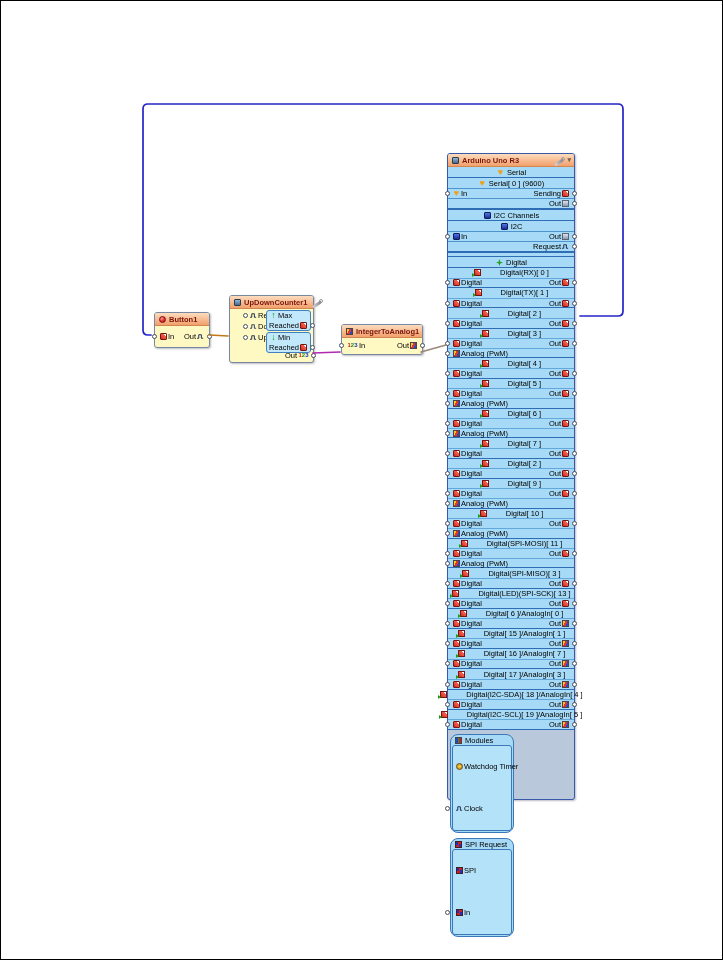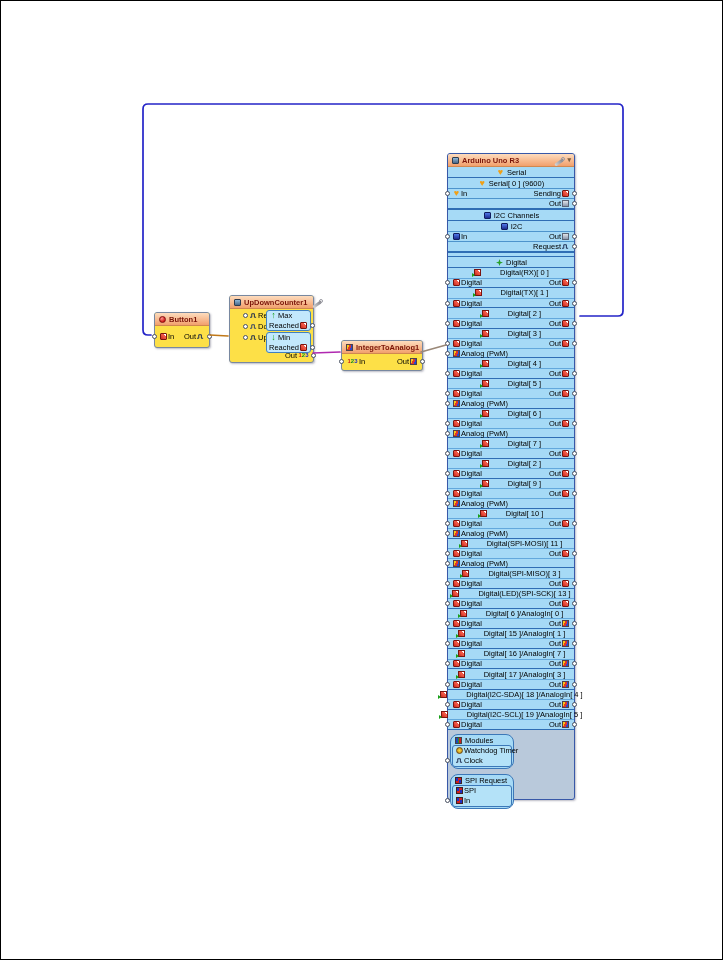--- a/index.html
+++ b/index.html
@@ -1,20 +1,20 @@
 <!DOCTYPE html>
 <html><head>
 <meta charset="utf-8">
 <style>
   html,body{margin:0;padding:0;background:#fff;}
   .canvas{position:relative;width:723px;height:960px;background:#ffffff;border:1px solid #000;
     box-sizing:border-box;font-family:"Liberation Sans",sans-serif;overflow:hidden;}
 
   
-  .comp{position:absolute;border:1px solid #7888a0;border-radius:3px;background:#fde047;
+  .comp{position:absolute;border:1px solid #7888a0;border-radius:3px;background:#fef9c3;
     box-shadow:1px 1px 2px rgba(60,60,90,.35);}
   .chdr{height:12px;display:flex;align-items:center;gap:2px;padding:0 3px;
     background:linear-gradient(#fddcbe,#f2a06c);border-bottom:1px solid #d08850;
     border-radius:2px 2px 0 0;font-size:7.5px;font-weight:bold;color:#7a1408;white-space:nowrap;}
   .crow{position:relative;display:flex;align-items:center;padding:0 4px;font-size:7.5px;color:#000;white-space:nowrap;}
   .spacer{flex:1;}
 
   
   .pin{position:absolute;top:50%;margin-top:-2.5px;width:5px;height:5px;background:#fff;
     border:1px solid #485060;border-radius:50%;box-sizing:border-box;z-index:6;}
@@ -56,21 +56,21 @@
   .udc-body{position:relative;height:53px;}
   .udc-in{position:absolute;left:0;top:1px;width:36px;margin-left:16px;}
   .udc-in .crow{height:11px;padding:0 0 0 3px;}
   .udc-boxes{position:absolute;right:2px;top:1px;width:45px;}
   .ibox{border:1px solid #4080c0;border-radius:3px;background:#c2e8fc;margin-bottom:1px;}
   .ibox .crow{height:9.5px;padding:0 2px;font-size:7.5px;}
   .udc-out{position:absolute;right:2px;bottom:2px;left:2px;}
   .udc-out .crow{height:10px;padding:0 1px;}
 
   
-  .i2a{left:340px;top:339px;width:80px;height:29px;}
+  .i2a{left:340px;top:323px;width:80px;height:29px;}
   .i2a .crow{height:15px;}
 
   
   .ard{left:446px;top:152px;width:126px;height:645px;background:#b9c9db;border:1px solid #3858a8;
     box-shadow:1px 1px 2px rgba(60,60,90,.35);border-radius:3px;position:absolute;}
   .ard .chdr{border-radius:2px 2px 0 0;}
   .blue{background:#a6daf6;}
   .ghdr{height:10px;display:flex;align-items:center;justify-content:center;gap:2px;
     font-size:7.5px;border-bottom:1px solid #2f6eb4;}
   .ctitle{height:10px;display:flex;align-items:center;justify-content:center;gap:2px;
@@ -82,21 +82,21 @@
   .gapband{height:3px;border-bottom:1px solid #2f6eb4;}
   .pblk{border-bottom:1px solid #2f6eb4;}
   .ptitle{height:9.5px;display:flex;align-items:center;justify-content:center;gap:18px;
     font-size:7.5px;white-space:nowrap;}
   .pblk .prow{height:8.7px;border-top:1px solid #63a8dc;}
   .ard-base{padding:4px 0 0 2px;}
   .mbox{width:64px;background:#a6daf6;border:1px solid #3c78b8;border-radius:8px;
     margin-bottom:5px;padding:1px;box-sizing:border-box;}
   .mhdr{display:flex;align-items:center;gap:2px;font-size:7.5px;height:9px;padding:0 2px;white-space:nowrap;}
   .minner{border:1px solid #3c78b8;border-radius:3px;background:#b4e2f8;}
-  .minner .crow{height:10px;padding:0 2px;font-size:7.5px;}
+  .minner .crow{height:10px;padding:16px 2px;font-size:7.5px;}
 
   
   .wires{position:absolute;left:0;top:0;z-index:8;pointer-events:none;}
   .wires path{fill:none;stroke-width:1.7;stroke-linecap:round;pointer-events:stroke;}
 </style>
 </head>
 <body>
 
 <div class="canvas">
 

